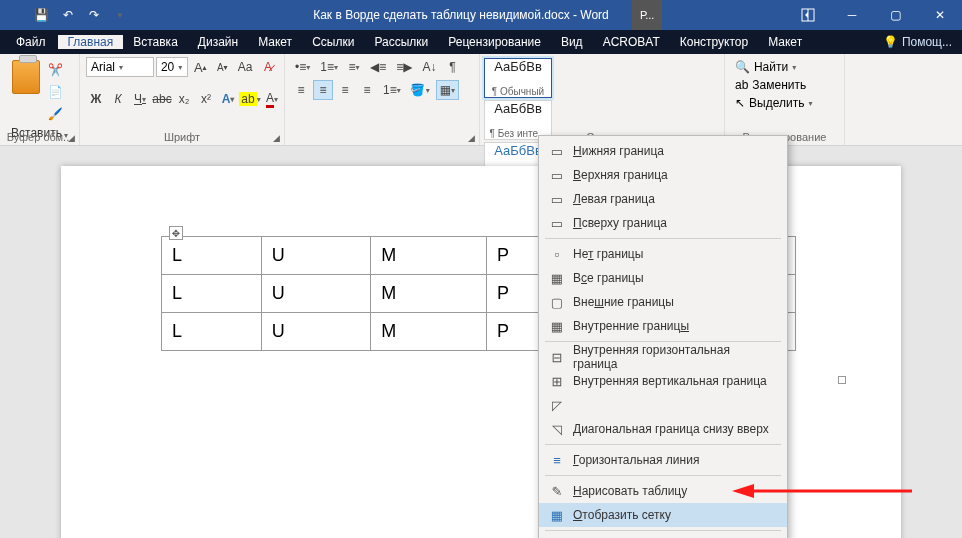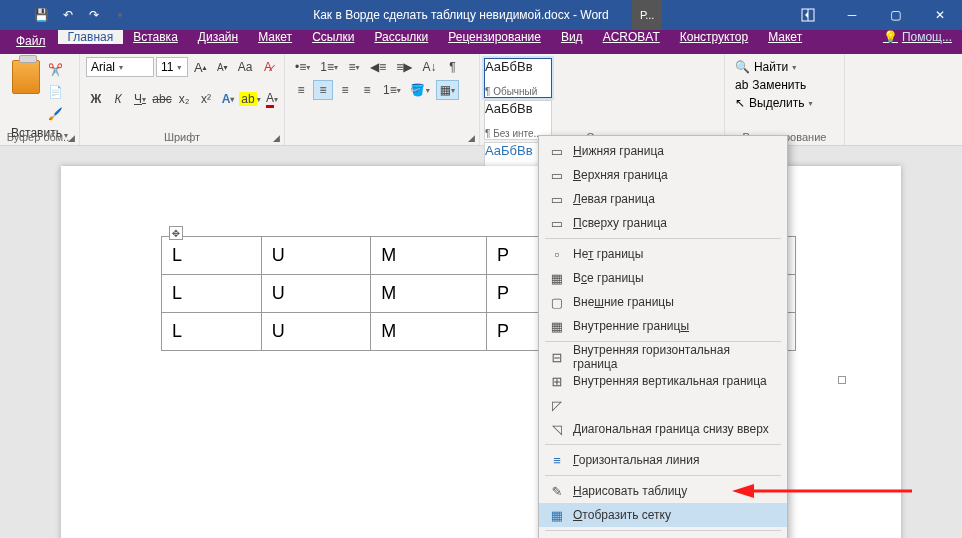--- a/index.html
+++ b/index.html
@@ -3,42 +3,42 @@
 <meta charset="utf-8">
 <style>
   * { box-sizing: border-box; margin: 0; padding: 0; font-family: "Segoe UI", Arial, sans-serif; font-size: 12px; }
   body { background: #fff; width: 962px; height: 538px; overflow: hidden; position: relative; }
   .titlebar { background: #2b579a; color: #fff; height: 30px; display: flex; align-items: center; padding: 0 4px; }
   .qat { display: flex; align-items: center; gap: 2px; }
   .qat .ico { width: 24px; height: 24px; display: flex; align-items: center; justify-content: center; }
   .titlebar .title { flex: 1; text-align: center; font-size: 12px; }
   .winbtns { display: flex; align-items: center; gap: 8px; }
   .winbtns .wb { width: 36px; height: 24px; display: flex; align-items: center; justify-content: center; }
-  .tabsbar { background: #701a75; color: #fff; height: 24px; display: flex; align-items: flex-start; padding-left: 4px; text-decoration: underline; }
+  .tabsbar { background: #0f172a; color: #fff; height: 24px; display: flex; align-items: center; padding-left: 4px; }
   .tab { padding: 0 10px; font-size: 12px; cursor: pointer; }
   .tab.file { padding: 4px 12px; }
   .tab.active { background: #f3f2f1; color: #2b579a; }
   .helper { margin-left: auto; display: flex; align-items: center; padding: 0 10px; gap: 4px; color: #cfe0f5; }
   .ribbon { background: #f3f2f1; height: 92px; border-bottom: 1px solid #d4d4d4; display: flex; position: relative; }
   .group { border-right: 1px solid #e1dfdd; padding: 3px 6px 16px 6px; position: relative; display: flex; flex-direction: column; justify-content: flex-start; }
   .group .glabel { position: absolute; bottom: 2px; left: 0; right: 0; text-align: center; color: #666; font-size: 11px; }
   .group .launcher { position: absolute; bottom: 2px; right: 4px; color: #666; font-size: 9px; }
   .clip { width: 80px; display: flex; flex-direction: column; align-items: center; gap: 2px; padding-top: 6px; }
   .clip .cbd { width: 28px; height: 34px; background: linear-gradient(#f7b24a,#e48b1c); border: 1px solid #c4760f; border-radius: 2px; position: relative; }
   .clip .cbd::before { content: ""; position: absolute; top: -6px; left: 6px; width: 16px; height: 6px; background: #d8d8d8; border: 1px solid #aaa; border-radius: 2px; }
   .clip .lbl { font-size: 12px; color: #333; display:flex; align-items:flex-end; gap:2px;}
   .fontgroup { width: 205px; gap: 9px; }
   .row { display: flex; align-items: center; gap: 2px; margin-bottom: 3px; flex-wrap: nowrap; }
   .combo { background: #fff; border: 1px solid #bdbdbd; height: 20px; display: flex; align-items: center; padding: 0 4px; font-size: 12px; }
   .combo .dd { color: #666; font-size: 8px; padding-left: 4px; }
   .btn { height: 20px; min-width: 20px; padding: 0 3px; display: inline-flex; align-items: center; justify-content: center; color: #444; cursor: pointer; border: 1px solid transparent; }
   .btn.active { background: #cde6f7; border-color: #92c0e0; }
   .paragroup { width: 195px; }
   .stylesgroup { flex: 0 0 245px; display: flex; padding: 4px; gap: 2px; align-items:flex-start; }
-  .stylebox { width: 68px; height: 54px; border: 1px solid #d4d4d4; background: #fff; display: flex; flex-direction: column; justify-content: center; }
+  .stylebox { width: 68px; height: 54px; border: 1px solid #d4d4d4; background: #fff; display: flex; flex-direction: column; align-items: center; justify-content: center; }
   .stylebox.sel { border: 1px solid #2b579a; box-shadow: 0 0 0 2px #cde6f7; }
   .stylebox .sb1 { font-size: 13px; font-family: Arial; color:#222;}
   .stylebox .sb2 { font-size: 10px; color: #666; margin-top: 12px; }
   .stylesgroup .updn { width:16px; display:flex; flex-direction:column; border:1px solid #d4d4d4; background:#f8f8f8; height:54px; }
   .stylesgroup .updn div { flex:1; display:flex; align-items:center; justify-content:center; font-size:8px; color:#555; }
   .editgroup { width: 120px; padding-top: 4px; }
   .editgroup .erow { display:flex; align-items:center; gap:4px; padding:2px 4px; cursor:pointer; }
   .page-area { background: #e6e6e6; height: calc(538px - 30px - 24px - 92px); display:flex; justify-content:center; padding-top:20px; }
   .page { background:#fff; width: 840px; height: 500px; box-shadow: 0 0 6px rgba(0,0,0,.25); position:relative; padding: 70px 100px; }
   .table-handle { position:absolute; left:108px; top:60px; width:14px; height:14px; border:1px solid #999; background:#fff; display:flex; align-items:center; justify-content:center; font-size:10px; color:#555; cursor:move;}
@@ -126,21 +126,21 @@
     <div class="launcher">◢</div>
   </div>
 
   <div class="group fontgroup">
     <div class="row">
       <div class="combo" style="width:72px">
           <span>Arial</span>
           <span class="dd">▾</span>
         </div>
       <div class="combo" style="width:34px">
-          <span>11</span>
+          <span>20</span>
           <span class="dd">▾</span>
         </div>
       <span class="btn" style="font-size:13px;">A<sup style="font-size:8px">▴</sup></span>
       <span class="btn" style="font-size:10px;">A<sup style="font-size:8px">▾</sup></span>
       <span class="btn">Aa</span>
       <span class="btn" style="color:#c33;">A̷</span>
     </div>
     <div class="row">
       <span class="btn" style="font-weight:bold">Ж</span>
       <span class="btn" style="font-style:italic">К</span>

